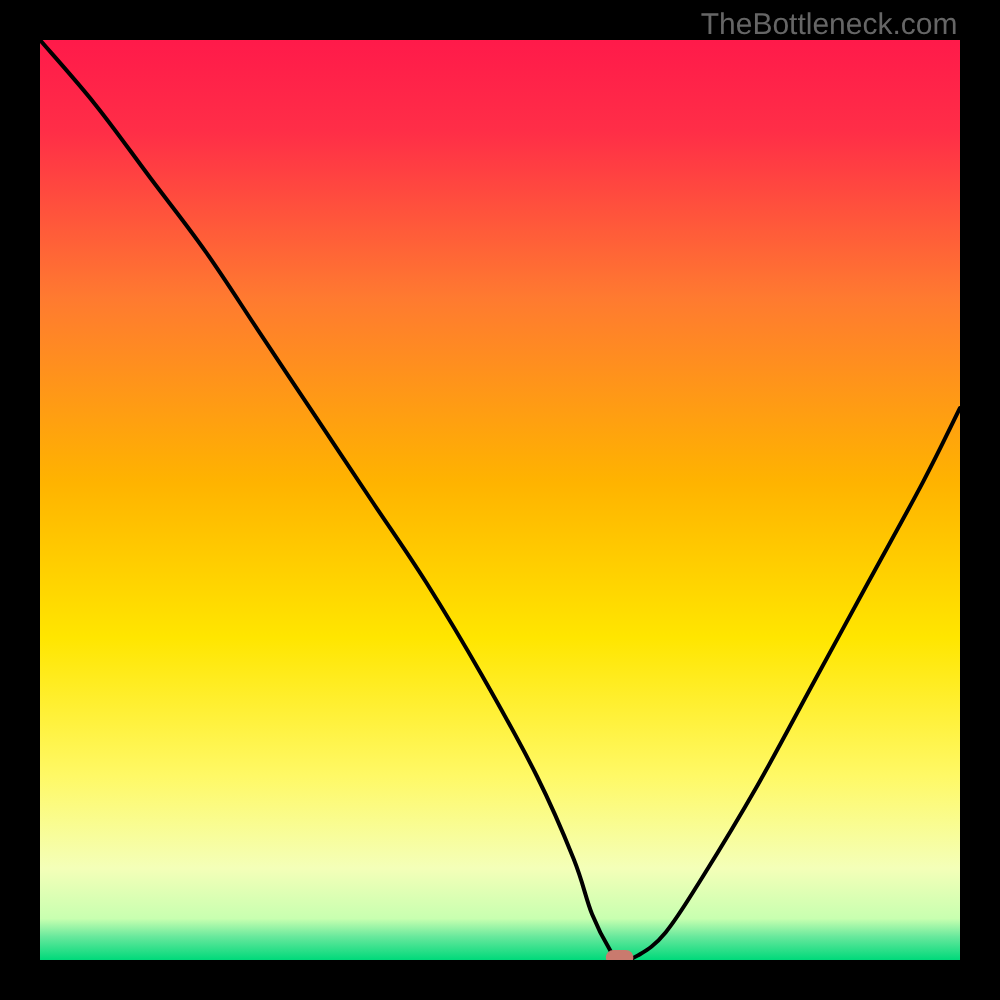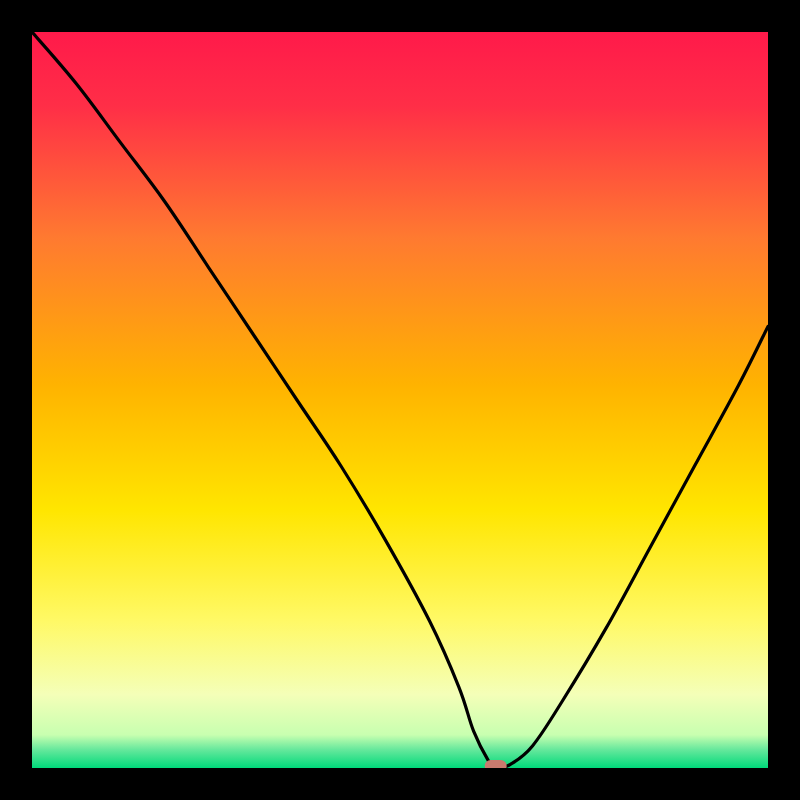--- a/index.html
+++ b/index.html
@@ -85,13 +85,14 @@
       </defs>
       <rect x="0" y="0" width="736" height="736" fill="url(#bg-grad)"></rect>
     </svg>
 
     <svg class="curve-svg" viewBox="0 0 736 736" preserveAspectRatio="none">
       <path id="curve-path" d="M 0 0 C 7.948799999999999 9.273599999999997 28.2624 31.647999999999985 44.16 51.51999999999998 C 60.057599999999994 71.39199999999998 72.4224 89.20319999999998 88.32 110.39999999999998 C 104.21759999999999 131.59679999999997 116.58239999999999 146.75839999999997 132.48 169.27999999999997 C 148.3776 191.80159999999998 160.74239999999998 211.67359999999996 176.64 235.51999999999998 C 192.5376 259.3664 204.90239999999997 277.91360000000003 220.79999999999998 301.76000000000005 C 236.6976 325.60640000000006 249.06239999999997 344.1536 264.96 368 C 280.8576 391.8464 293.2224 409.0688 309.12 434.24 C 325.0176 459.4112 337.38239999999996 480.01920000000007 353.28 507.84000000000003 C 369.1776 535.6608 384.19200000000006 562.304 397.44000000000005 588.8 C 410.68800000000005 615.2959999999999 418.9312 635.1679999999999 426.88 655.04 C 434.8288 674.912 436.3008 685.952 441.59999999999997 699.2 C 446.89919999999995 712.4480000000001 452.3456 722.016 456.32 728.64 C 460.2944 735.264 459.7056 735.3376 463.68 736 C 467.6544 736.6624 471.776 736.2944000000001 478.40000000000003 732.32 C 485.02400000000006 728.3456 491.20640000000003 725.1808 500.48 713.92 C 509.7536 702.6591999999999 516.6719999999999 690.9567999999999 529.92 669.76 C 543.168 648.5632 558.1824 623.9807999999999 574.08 596.16 C 589.9776 568.3392 602.3424 544.3456 618.24 515.2 C 634.1376 486.05440000000004 646.5024 463.3856 662.4 434.24 C 678.2976 405.0944 693.3119999999999 378.4512 706.56 353.28 C 719.808 328.1088 730.7008 304.9984 736 294.40000000000003" fill="none" stroke="#000000" stroke-width="3.2" stroke-linejoin="round" stroke-linecap="round"></path>
       <rect id="min-marker" class="min-marker" x="452.68" y="728" width="22" height="12" rx="6" ry="6" fill="#c97a6e"></rect>
     </svg>
   </div>
 
+  <div class="watermark">TheBottleneck.com</div>
 </div>
 
 </body></html>

